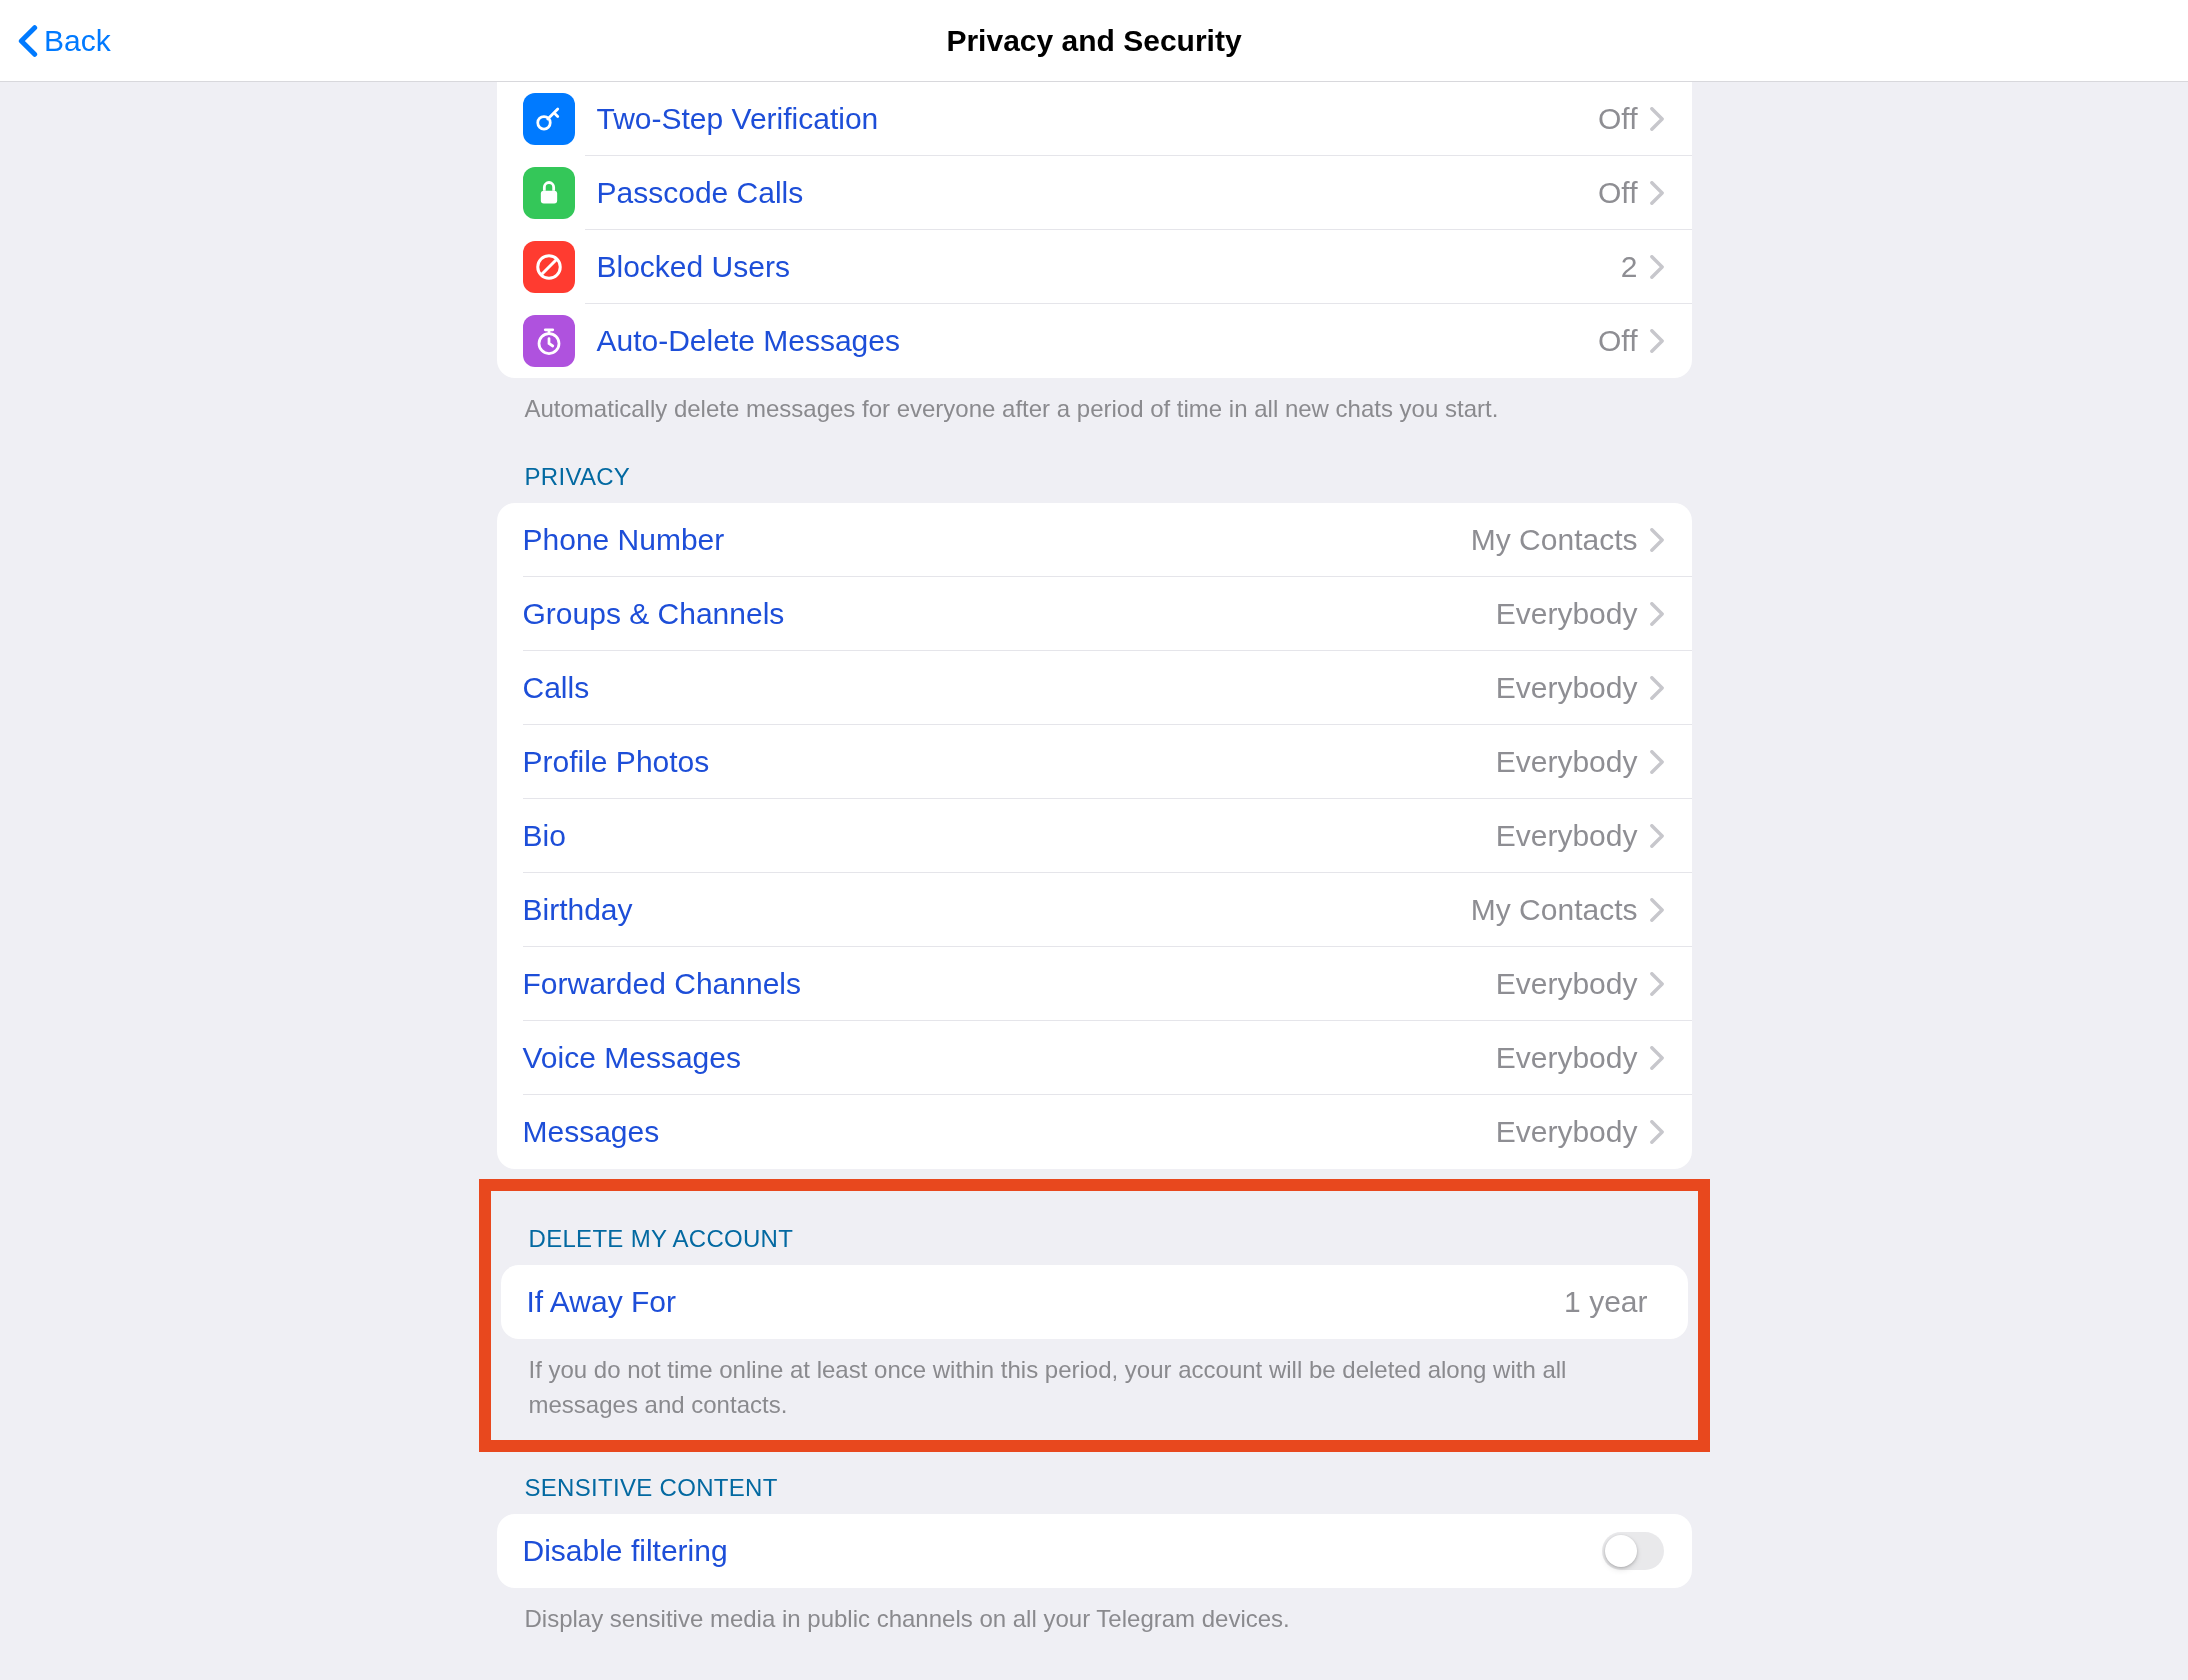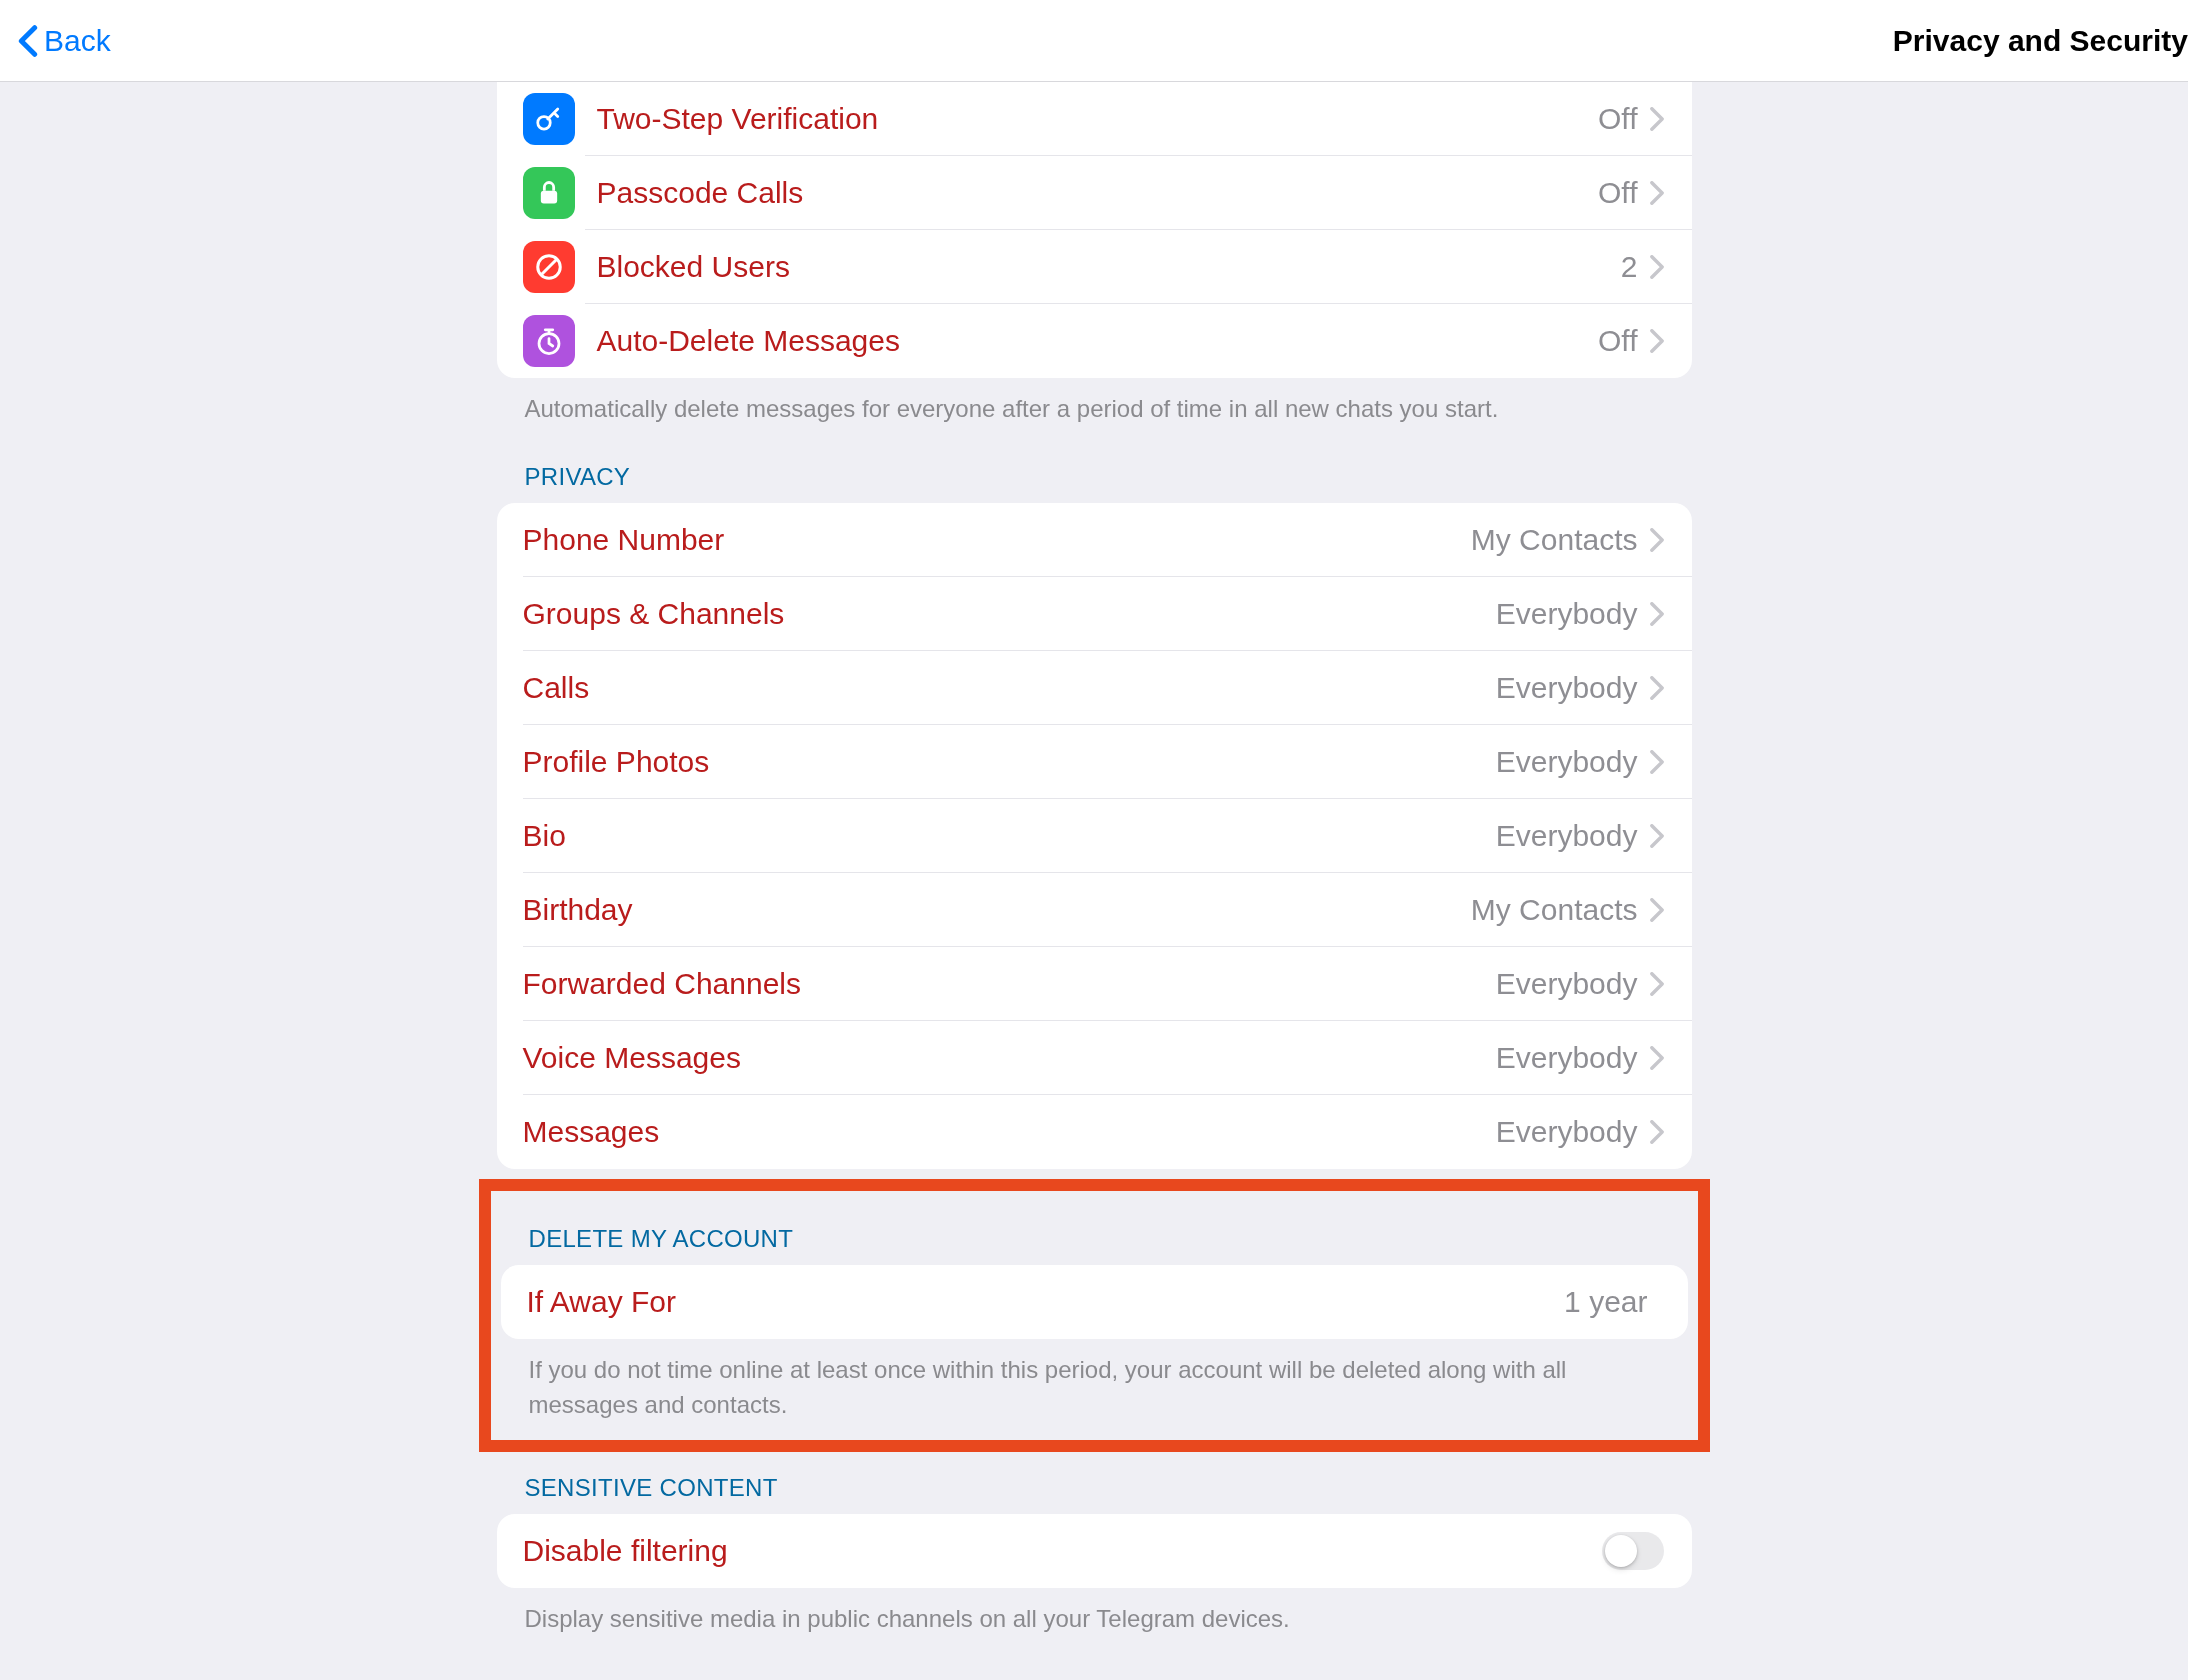--- a/index.html
+++ b/index.html
@@ -11,21 +11,21 @@
     height: 1680px;
     overflow: hidden;
   }
   .header {
     position: relative;
     height: 82px;
     background: #ffffff;
     border-bottom: 1px solid #d8d8dc;
     display: flex;
     align-items: center;
-    justify-content: flex-end;
+    justify-content: center;
   }
   .back {
     position: absolute;
     left: 18px;
     display: flex;
     align-items: center;
     gap: 6px;
     color: #007aff;
     font-size: 30px;
     cursor: pointer;
@@ -74,21 +74,21 @@
     justify-content: center;
     margin-right: 22px;
     flex-shrink: 0;
   }
   .icon-blue { background: #007aff; }
   .icon-green { background: #34c759; }
   .icon-red { background: #ff3b30; }
   .icon-purple { background: #af52de; }
   .row-label {
     font-size: 30px;
-    color: #b91c1c;
+    color: #1d4ed8;
     flex: 1;
   }
   .row-value {
     font-size: 30px;
     color: #8e8e93;
     margin-right: 12px;
   }
   .chevron {
     width: 14px; height: 24px;
     flex-shrink: 0;

